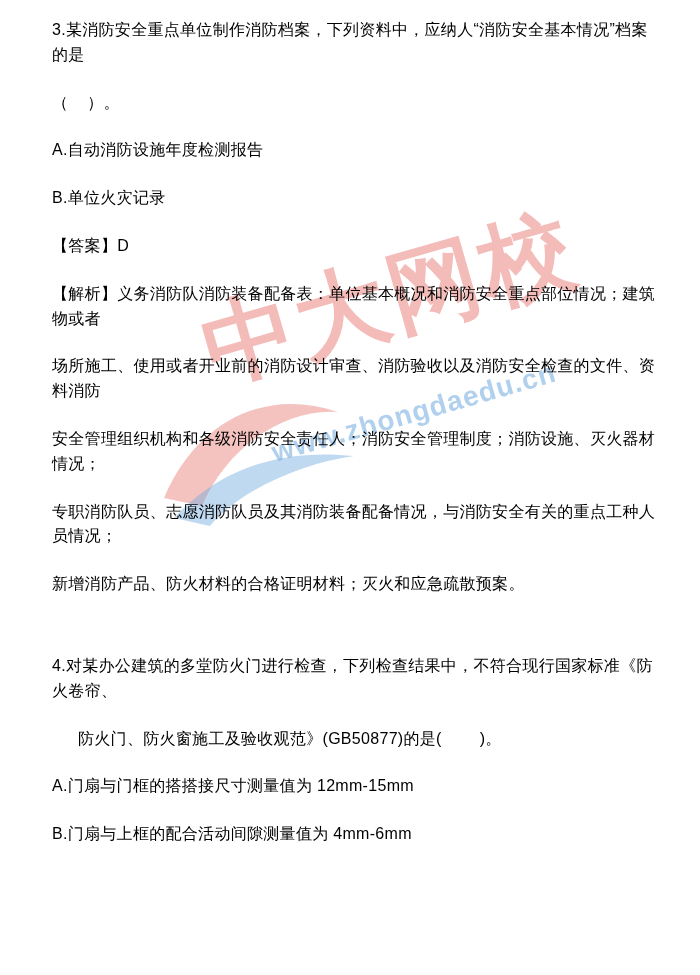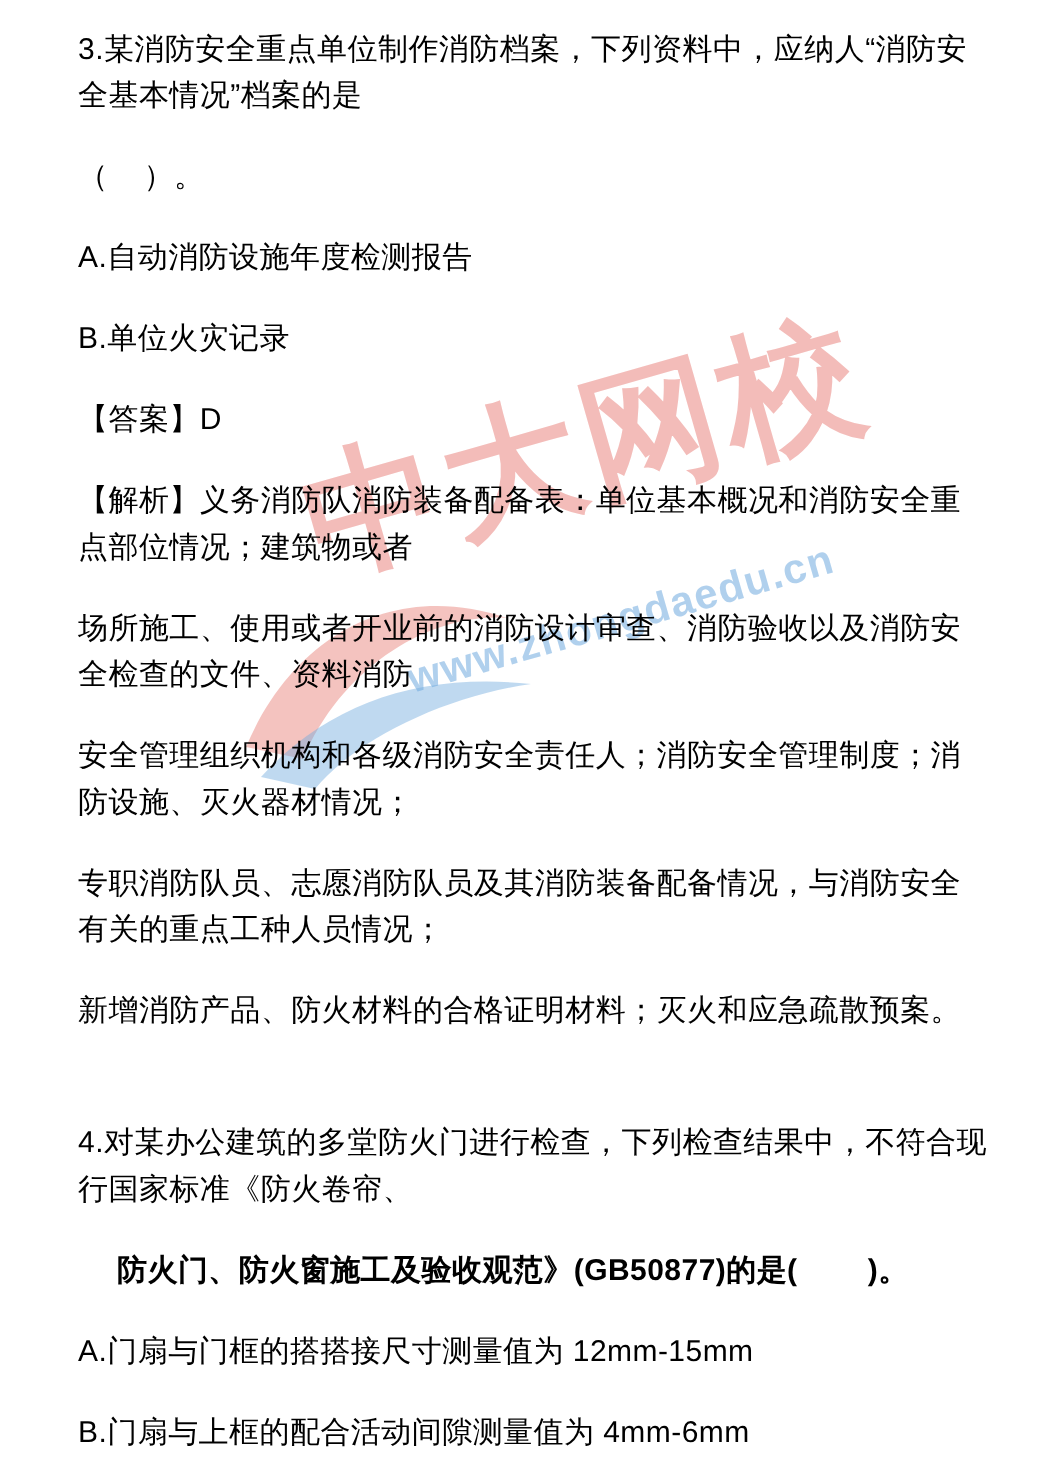--- a/index.html
+++ b/index.html
@@ -64,30 +64,29 @@
     top: 108px;
     width: 230px;
     height: 150px;
   }
   
   .content {
     position: relative;
     z-index: 2;
   }
   .line {
-    font-size: 20px;
+    font-size: 16px;
     line-height: 1.55;
     margin: 0 0 23px 0;
     letter-spacing: 0.3px;
     white-space: pre-wrap;
     word-break: break-all;
   }
   .line.hang {
     padding-left: 26px;
-    font-weight: bold;
   }
   .gap {
     height: 34px;
   }
 </style>
 </head>
 <body>
 
 <div class="page">
 

